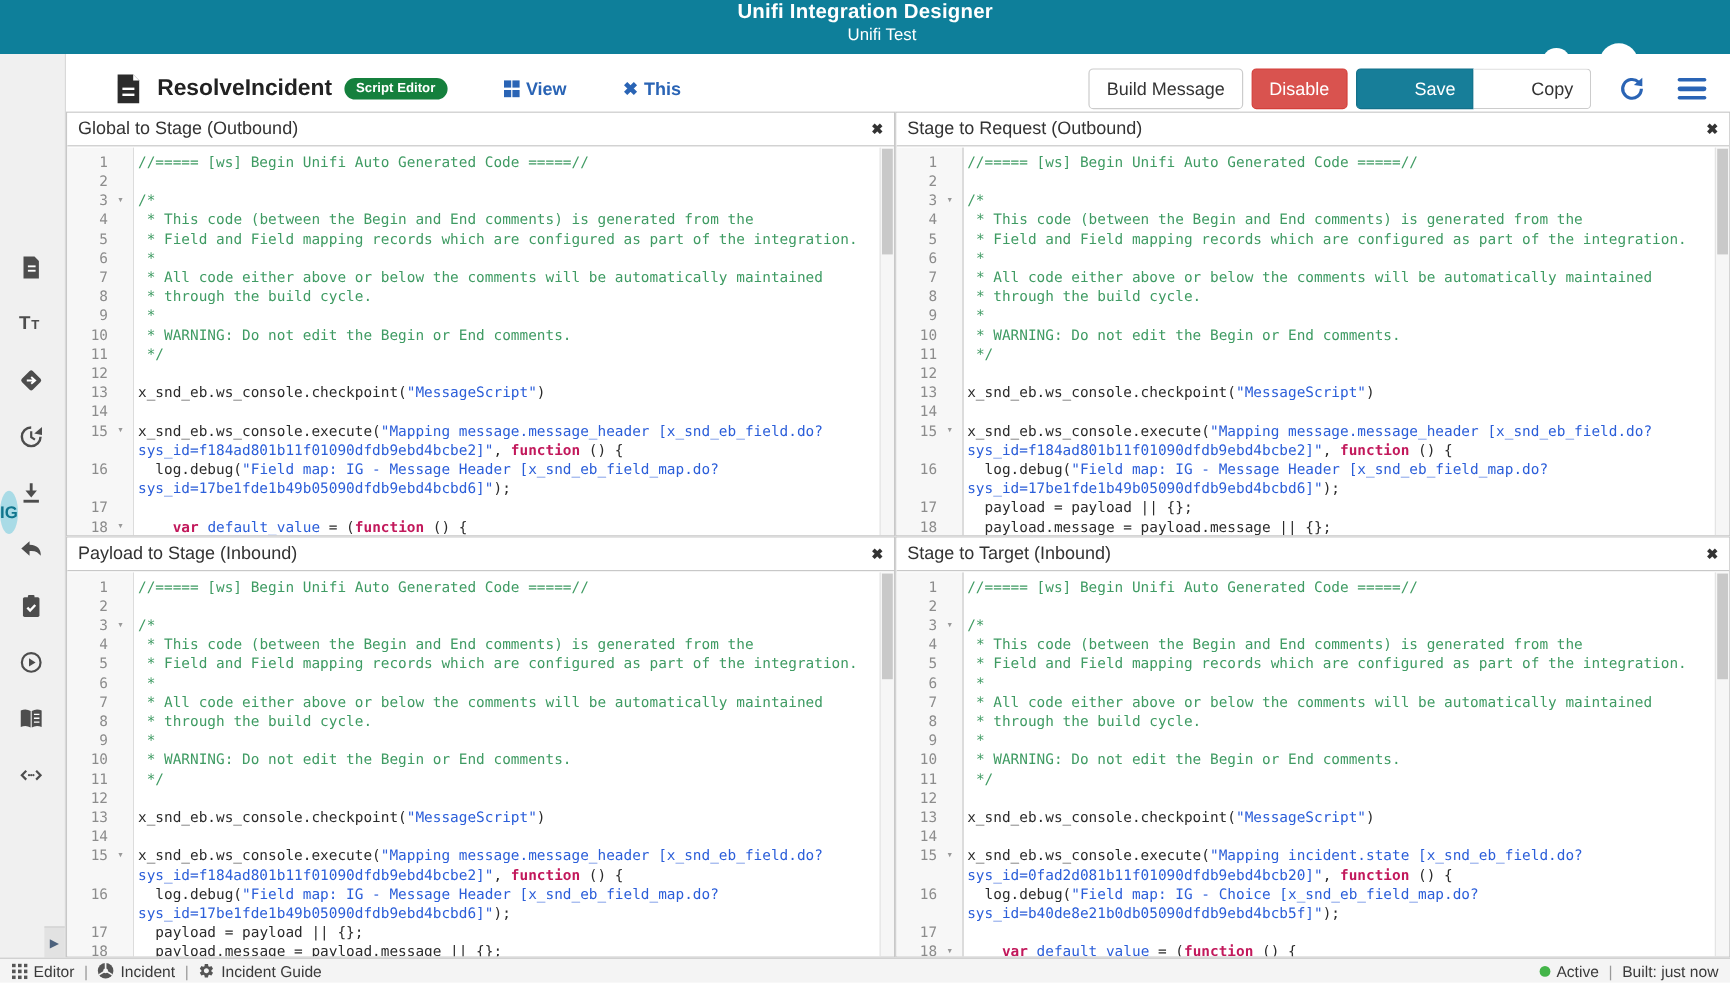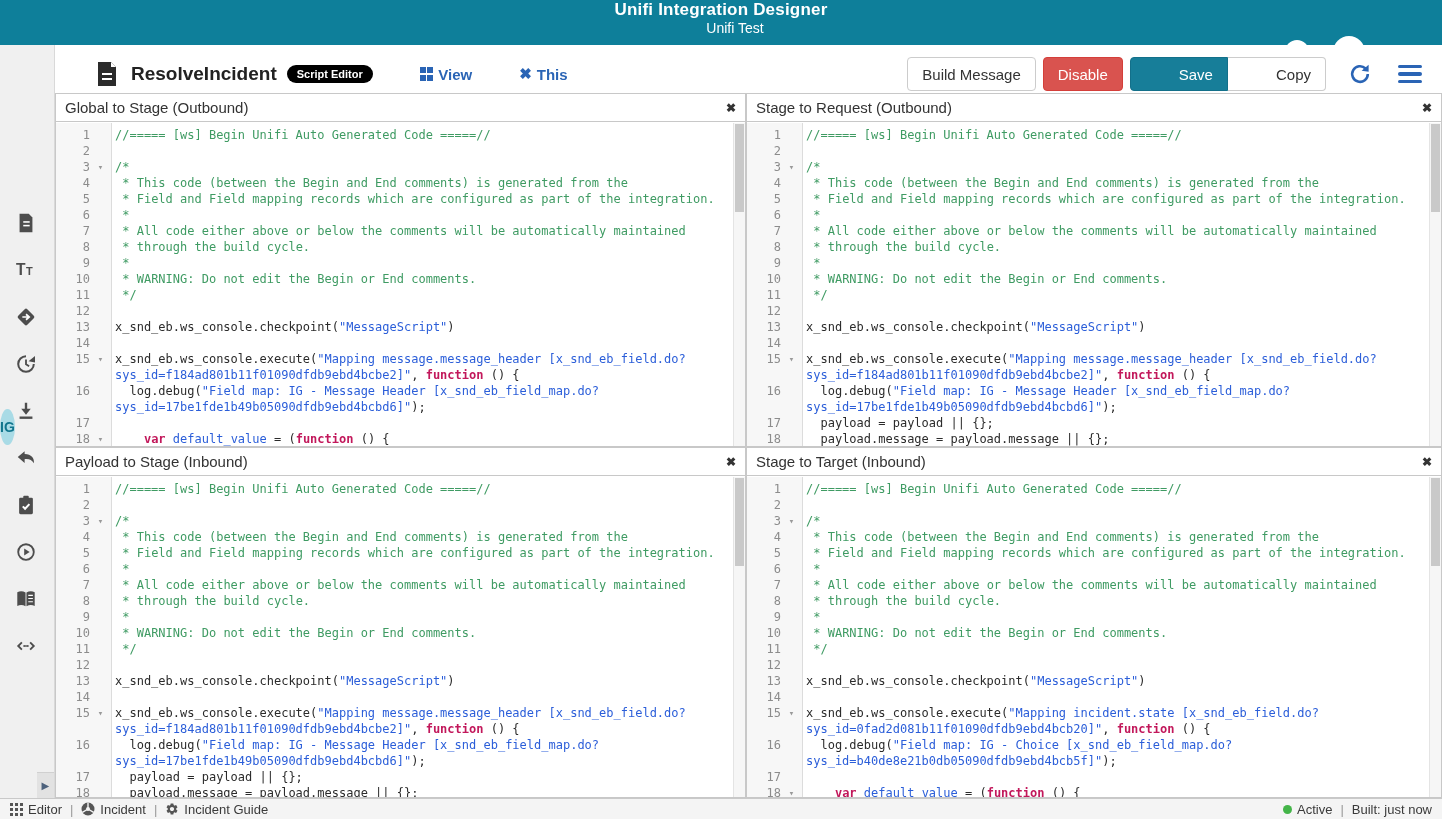--- a/index.html
+++ b/index.html
@@ -13,21 +13,21 @@
   .topbar .env { font-size:14px; margin-left:28px; font-weight:400; }
   .topbar .right { margin-left:auto; display:flex; align-items:center; gap:24px; padding-right:16px; }
   .help-circle { width:24px; height:24px; border-radius:50%; background:#fff; color:#0e7f9a; font-weight:700; font-size:15px; display:flex; align-items:center; justify-content:center; }
   .avatar-user { width:32px; height:32px; border-radius:50%; background:#fff; overflow:hidden; display:flex; align-items:flex-end; justify-content:center; }
   .user-name { font-size:15px; margin-left:-12px; }
 
   
   .toolbar { position:absolute; left:55px; top:45px; right:0; height:59px; background:#fff; display:flex; align-items:center; border-bottom:1px solid #d5d5d5; padding-left:40px; }
   .doc-icon { width:24px; height:26px; margin-right:12px; }
   .doc-title { font-size:19px; font-weight:700; color:#222; }
-  .badge { background:#000000; color:#fff; font-size:11px; font-weight:700; border-radius:9px; padding:3px 10px; margin-left:10px; }
+  .badge { background:#15803d; color:#fff; font-size:11px; font-weight:700; border-radius:9px; padding:3px 10px; margin-left:10px; }
   .link { color:#2a64b5; font-size:15px; font-weight:700; margin-left:20px; display:flex; align-items:center; gap:5px; cursor:pointer;padding-left:27px; }
   .grid4 { display:grid; grid-template-columns:6px 6px; grid-template-rows:6px 6px; gap:1.5px; }
   .grid4 span { background:#2a64b5; }
   .x-glyph { font-weight:700; }
   .toolbar .actions { margin-left:auto; display:flex; align-items:center; padding-right:14px; }
   .btn { height:34px; padding:0 14px; font-size:15px; border-radius:4px; border:1px solid #ccc; background:#fff; color:#333; font-family:inherit; cursor:pointer; }
   .btn + .btn, .btn-group { margin-left:7px; }
   .btn-danger { background:#d9534f; border-color:#d43f3a; color:#fff; }
   .btn-primary { background:#177e99; border-color:#13708a; color:#fff; }
   .btn-group { display:flex; }

